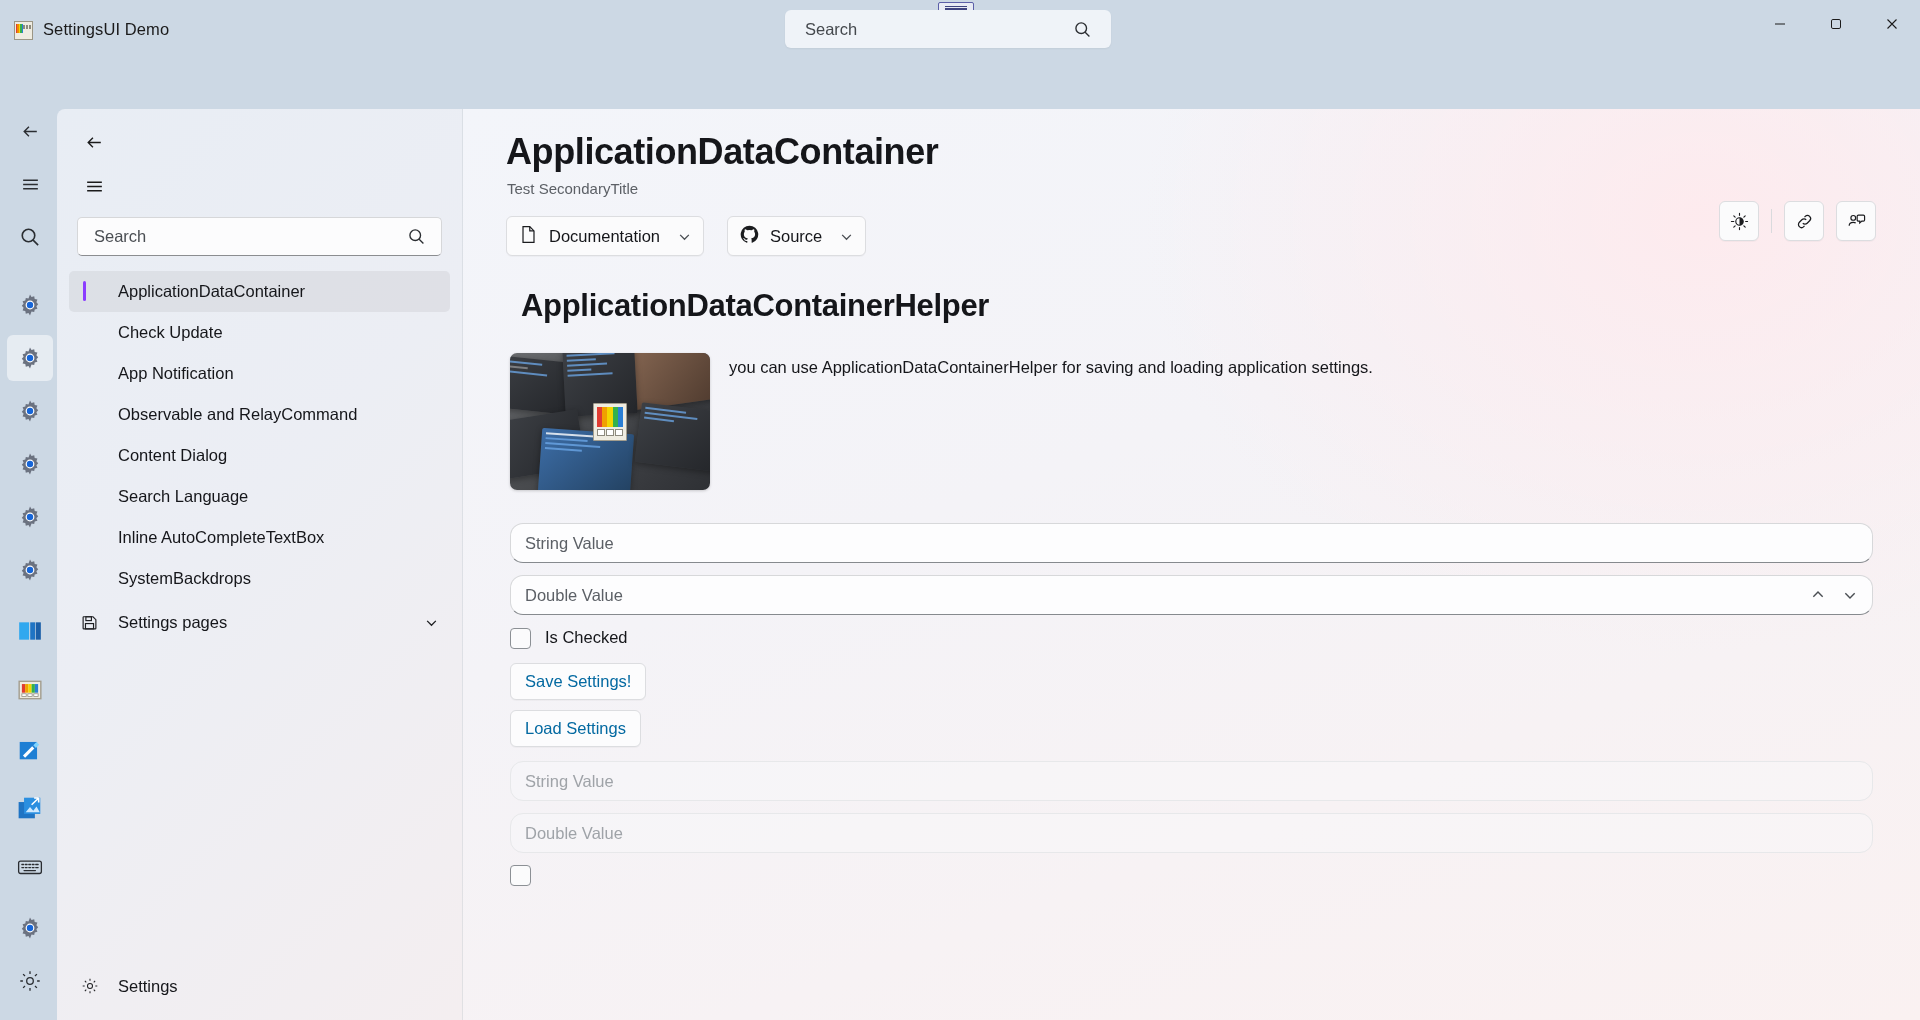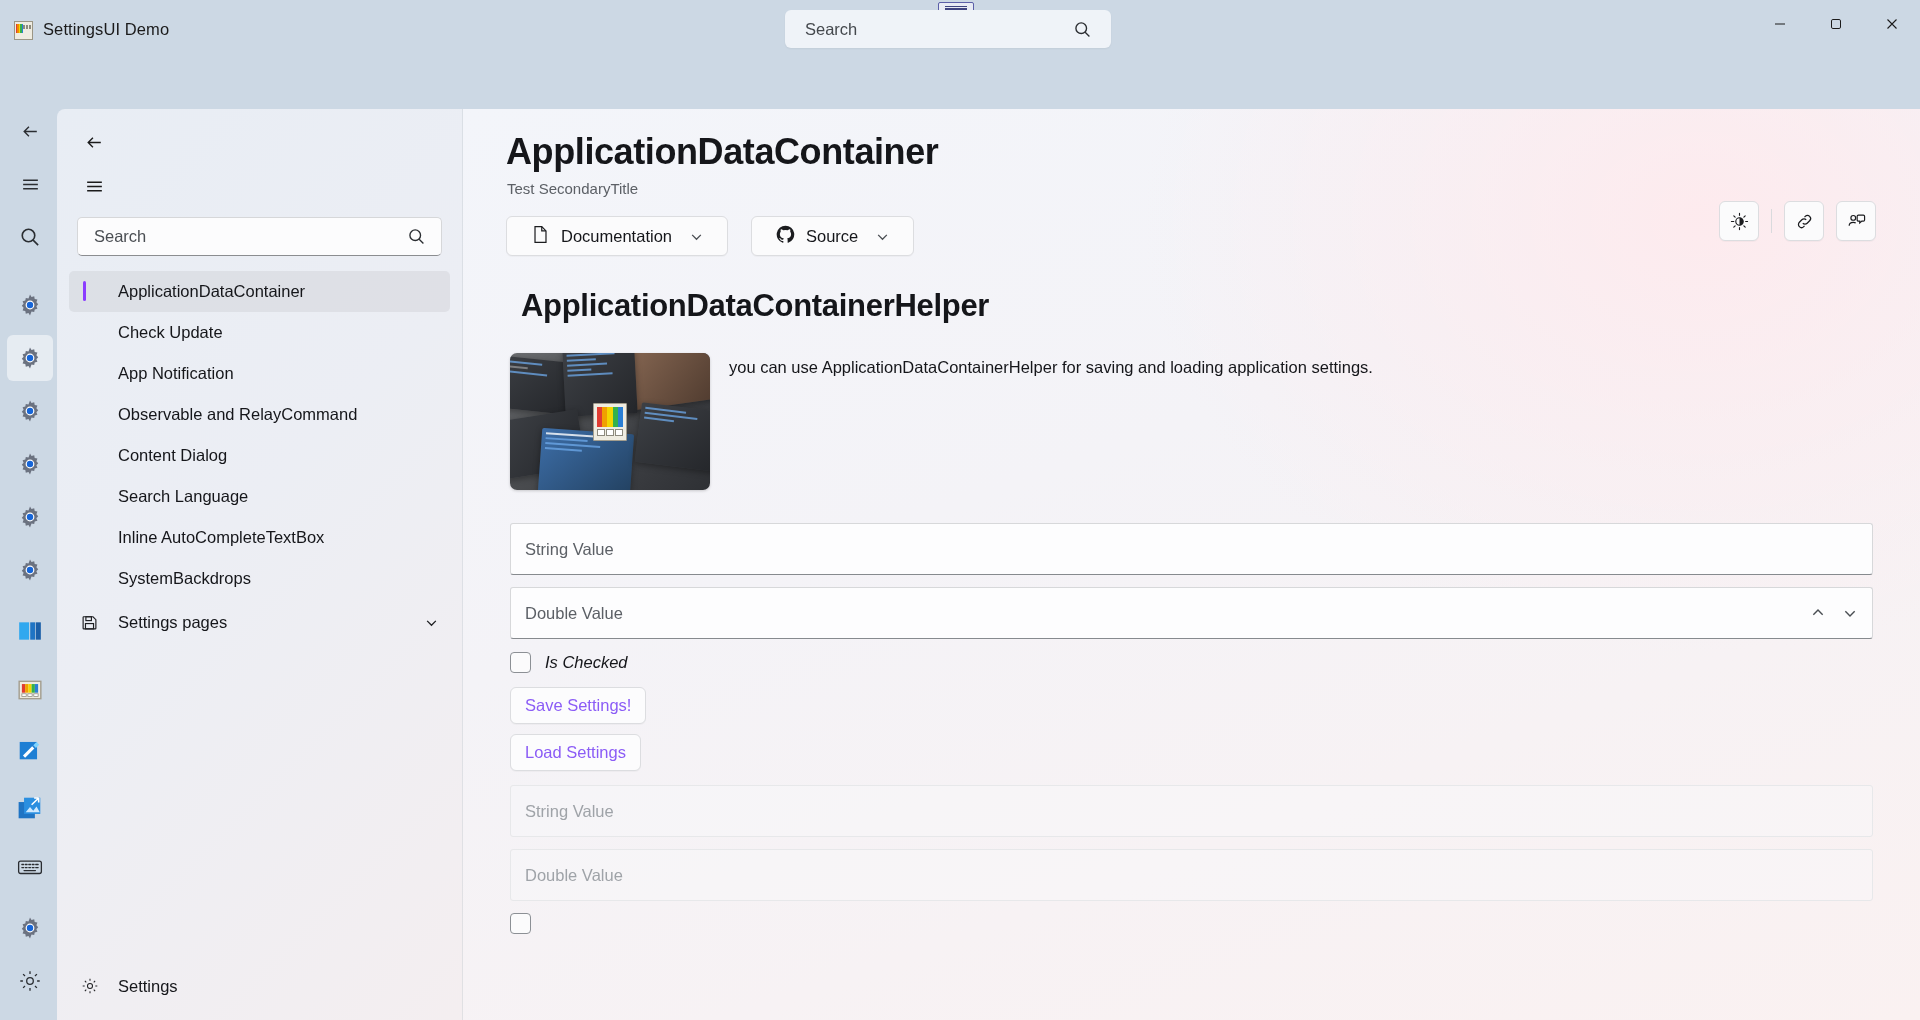--- a/index.html
+++ b/index.html
@@ -141,21 +141,21 @@
   }
   .page-title {
     margin: 22px 0 0 43px; font-size: 36px; font-weight: 700; color: #15161a;
     letter-spacing: -.4px;
   }
   .page-subtitle { margin: 7px 0 0 44px; font-size: 15px; color: #5c6066; }
 
   .header-btn-row { margin: 19px 0 0 43px; display: flex; gap: 23px; }
   .hdr-btn {
     height: 40px; background: #fbfbfc; border: 1px solid #dcdde0;
-    border-radius: 6px; display: flex; align-items: center; padding: 0 24px;
+    border-radius: 6px; display: flex; align-items: center; padding: 0 12px;
     font-size: 16.5px; color: #15161a; gap: 11px;
     box-shadow: 0 1px 1px rgba(0,0,0,0.03);
   }
   .hdr-btn .chev { margin-left: 7px; color: #4a4e53; display: flex; }
 
   .desc { margin: 25px 0 0 44px; font-size: 16.5px; color: #15161a; }
 
   .hdr-actions {
     position: absolute; right: 44px; top: 92px; display: flex; align-items: center; gap: 12px;
   }
@@ -197,44 +197,44 @@
   }
   .thumb-badge .bars { display: flex; width: 100%; height: 20px; }
   .thumb-badge .bars i { flex: 1; }
   .thumb-badge .feet { display: flex; width: 100%; height: 7px; gap: 1px; margin-top: 2px; }
   .thumb-badge .feet i { flex: 1; background: #fff; border: 1px solid #8d8a7e; }
 
   .card-desc { margin-left: 19px; margin-top: 5px; font-size: 16.5px; color: #15161a; }
 
   .form { margin: 33px 0 0 0; padding: 0 2px 0 2px; }
   .tb {
-    height: 52px; background: #fdfdfe; border: 1px solid #d7d8da;
-    border-bottom: 1.6px solid #868a8e; border-radius: 3px;
+    height: 40px; background: #fdfdfe; border: 1px solid #d7d8da;
+    border-bottom: 1.6px solid #868a8e; border-radius: 13px;
     display: flex; align-items: center; margin-bottom: 12px;
   }
   .tb .ph { flex: 1; padding-left: 14px; font-size: 16.5px; color: #5c6066; }
   .tb.disabled { background: rgba(249,249,250,0.45); border: 1px solid #e7e8ea; border-bottom: 1px solid #e7e8ea; }
   .tb.disabled .ph { color: #9fa3a8; }
   .spin { display: flex; align-items: center; gap: 4px; padding-right: 8px; color: #4a4e53; }
   .spin span {
     width: 28px; height: 28px; display: flex; align-items: center; justify-content: center;
     border-radius: 4px;
   }
 
-  .checkrow { display: flex; align-items: center; margin: 13px 0 14px 0; font-style: italic; }
+  .checkrow { display: flex; align-items: flex-start; margin: 13px 0 14px 0; }
   .chk {
     width: 21px; height: 21px; border: 1.4px solid #8c9095; border-radius: 4px;
     background: #fbfbfc;
   }
   .checkrow .ck-label { margin-left: 14px; font-size: 16.5px; color: #15161a; }
 
   .btn {
     display: inline-flex; align-items: center; justify-content: center;
     height: 37px; padding: 0 14px; background: #fcfcfd; border: 1px solid #dcdde0;
-    border-radius: 6px; font-size: 16.5px; color: #8b5cf6; margin-bottom: 10px;
+    border-radius: 6px; font-size: 16.5px; color: #0369a1; margin-bottom: 10px;
     box-shadow: 0 1px 1px rgba(0,0,0,0.03);
   }
   .btn-wrap { display: block; }
 </style>
 </head>
 <body>
 
 <div id="app">
 
   <div class="titlebar">

